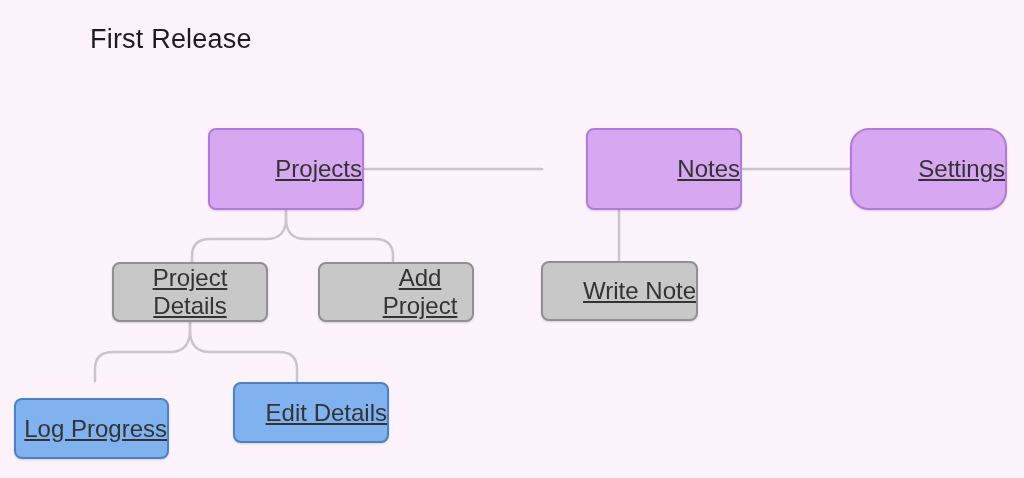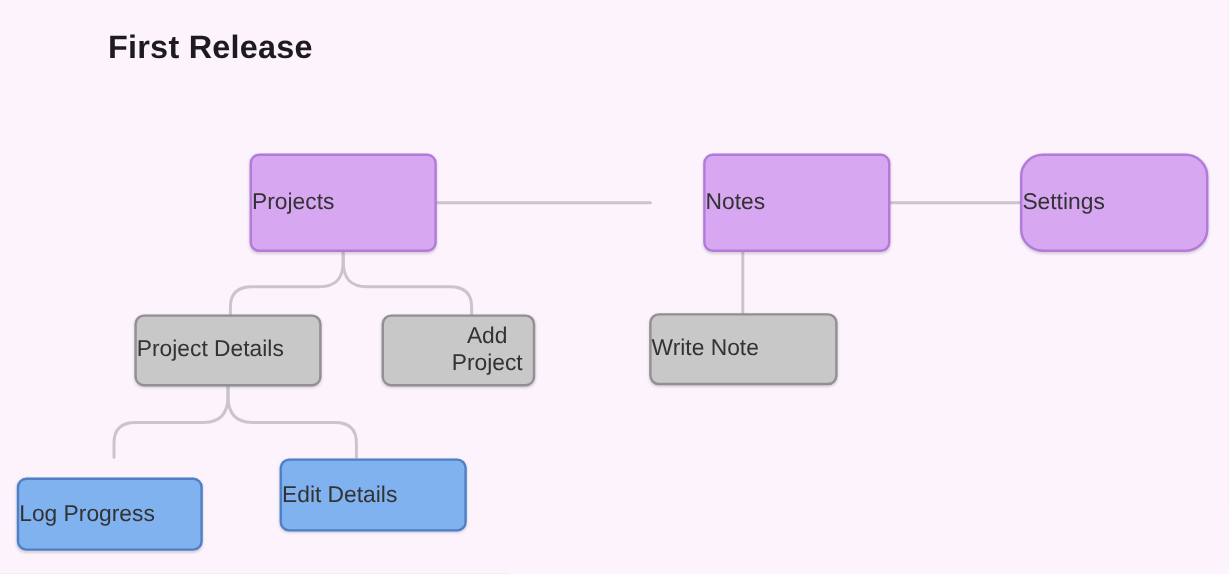--- a/index.html
+++ b/index.html
@@ -14,21 +14,21 @@
     height: 478px;
     background: var(--background, #fcf3fc);
     overflow: hidden;
   }
   .diagram-title {
     position: absolute;
     left: 90px;
     top: 24px;
     margin: 0;
     font-size: 27px;
-    font-weight: 700;
+    font-weight: 400;
     letter-spacing: 0.2px;
     color: var(--title_text, #1d1b20);
   }
   svg.connectors {
     position: absolute;
     left: 0;
     top: 0;
     width: 1024px;
     height: 478px;
     pointer-events: none;
@@ -37,46 +37,47 @@
     fill: none;
     stroke: var(--connector, #c9c5cb);
     stroke-width: 2.5;
     stroke-linecap: round;
   }
   .node {
     position: absolute;
     box-sizing: border-box;
     display: flex;
     align-items: center;
-    justify-content: flex-start;
+    justify-content: flex-end;
     border-radius: 8px;
-    font-size: 19px;
+    font-size: 24px;
     color: var(--node_text, #333333);
     box-shadow: 0 1px 2px rgba(60, 40, 70, 0.18);
     cursor: pointer;
     text-align: center;
+    text-decoration: underline;
   }
   .node.purple {
     background: var(--purple_fill, #d8a7f2);
     border: 2px solid var(--purple_border, #b27ad9);
   }
   .node.gray {
     background: var(--gray_fill, #c8c8c8);
     border: 2px solid var(--gray_border, #909090);
   }
   .node.blue {
     background: var(--blue_fill, #80b2f0);
     border: 2px solid var(--blue_border, #4d80c4);
   }
   
   #n-projects        { left: 208px; top: 128px; width: 156px; height: 82px; }
   #n-notes           { left: 542px; top: 128px; width: 156px; height: 82px; margin-left: 44px; }
   #n-settings        { left: 850px; top: 128px; width: 157px; height: 82px; border-radius: 19px; }
   #n-project-details { left: 112px; top: 262px; width: 156px; height: 60px; }
-  #n-add-project     { left: 318px; top: 262px; width: 128px; height: 60px; padding-left: 48px; }
+  #n-add-project     { left: 318px; top: 262px; width: 156px; height: 60px; padding-left: 48px; }
   #n-write-note      { left: 541px; top: 261px; width: 157px; height: 60px; }
   #n-log-progress    { left: 14px;  top: 398px; width: 155px; height: 61px; }
   #n-edit-details    { left: 221px; top: 382px; width: 156px; height: 61px; margin-left: 12px; }
 </style>
 </head>
 <body>
 
 <div class="canvas">
 
   <h1 class="diagram-title">First Release</h1>

